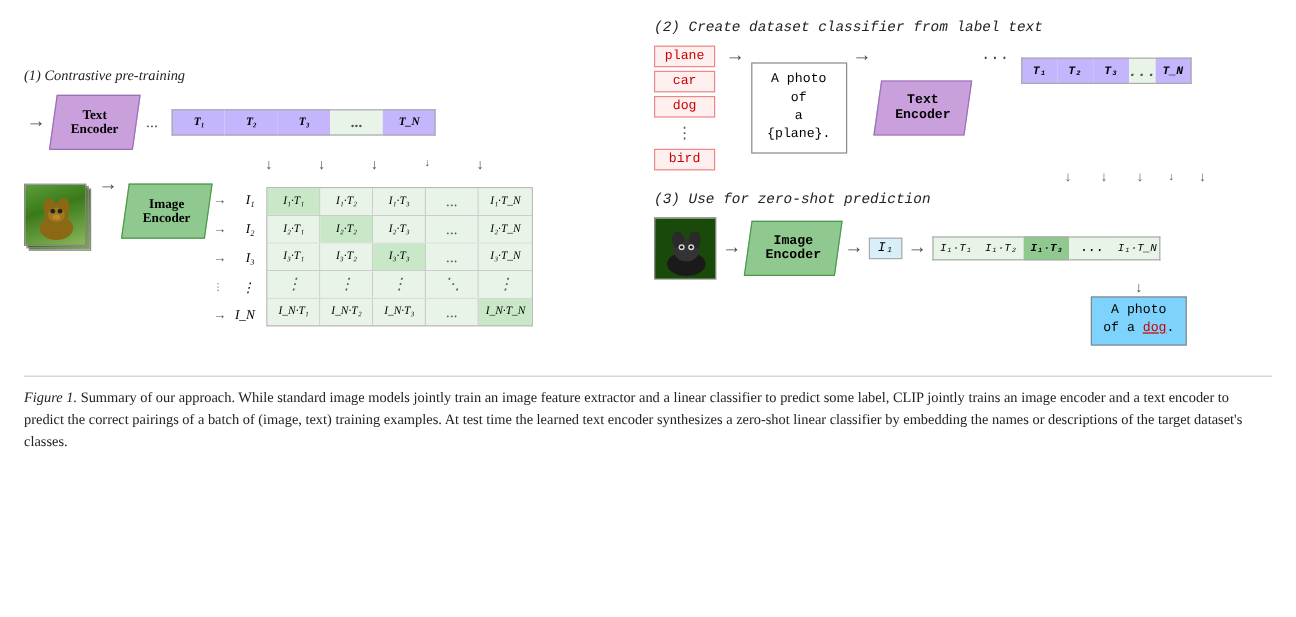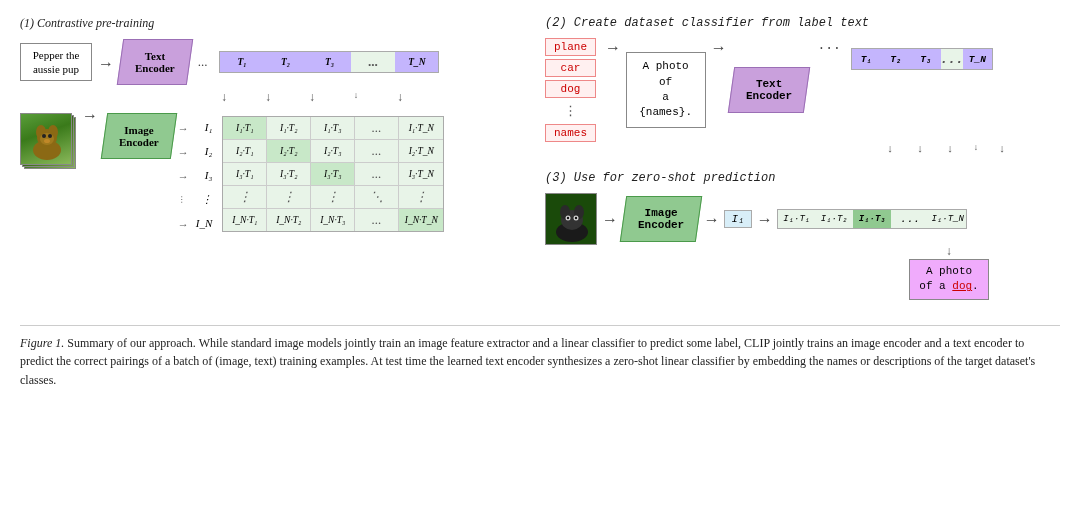--- a/index.html
+++ b/index.html
@@ -15,20 +15,21 @@
     .diagram-area {
       display: flex;
       gap: 10px;
       margin-bottom: 10px;
     }
 
     
     .left-section {
       flex: 1;
       position: relative;
+      margin-top: 40px;
     }
 
     .section-title {
       font-size: 12px;
       font-style: italic;
       margin-bottom: 8px;
       color: #222;
     }
 
     .text-input-box {
@@ -159,21 +160,21 @@
       line-height: 1.4;
       align-self: center;
     }
 
     .photo-box {
       border: 1px solid #888;
       padding: 4px 8px;
       font-size: 11px;
       text-align: center;
       width: 80px;
-      background: #f0abfc;
+      background: #7dd3fc;
       line-height: 1.4;
     }
 
     .zs-cell {
       width: 38px;
       height: 20px;
       border: 1px solid #ccc;
       display: flex;
       align-items: center;
       justify-content: center;
@@ -289,22 +290,20 @@
 <div>
 
   <div class="diagram-area">
 
     <div class="left-section">
       <div class="section-title">(1) Contrastive pre-training</div>
 
       <div class="left-diagram">
 
         <div class="top-text-row">
-          <div class="text-input-box" style="white-space: pre-line;">Pepper the
-aussie pup</div>
           <span class="arrow-right">→</span>
           <div class="encoder-para">
             <span class="encoder-para-inner" style="white-space: pre-line;">Text
 Encoder</span>
           </div>
           <span class="dots-label">...</span>
 
           <div style="display:flex; align-items:flex-end; margin-left:4px; gap:0;">
             <div class="matrix-cell header" style="border:1px solid #aaa; border-right:none;">T₁</div>
             <div class="matrix-cell header" style="border:1px solid #aaa; border-right:none; border-left:none;">T₂</div>
@@ -413,27 +412,27 @@
 
       <div class="section-title">(2) Create dataset classifier from label text</div>
 
       <div class="right-top-row">
 
         <div class="label-list">
           <div class="label-item">plane</div>
           <div class="label-item">car</div>
           <div class="label-item">dog</div>
           <div class="label-item ellipsis-row">⋮</div>
-          <div class="label-item">names</div>
+          <div class="label-item">bird</div>
         </div>
         <span class="arrow-right">→</span>
 
         <div class="template-box">
           <span style="white-space: pre-line; font-size:11px;">A photo of
-a {names}.</span>
+a {plane}.</span>
         </div>
         <span class="arrow-right">→</span>
 
         <div class="encoder-para" style="align-self:center;">
           <span class="encoder-para-inner" style="white-space: pre-line;">Text
 Encoder</span>
         </div>
         <span class="dots-label">...</span>
 
         <div style="display:flex; flex-direction:column; gap:0; align-self:flex-start; margin-top:10px;">
@@ -450,21 +449,21 @@
       </div>
 
       <div style="display:flex; margin-left:330px; margin-top:1px; gap:0;">
         <div style="width:30px; text-align:center; font-size:11px; color:#555;">↓</div>
         <div style="width:30px; text-align:center; font-size:11px; color:#555;">↓</div>
         <div style="width:30px; text-align:center; font-size:11px; color:#555;">↓</div>
         <div style="width:22px; text-align:center; font-size:9px; color:#555;">↓</div>
         <div style="width:30px; text-align:center; font-size:11px; color:#555;">↓</div>
       </div>
 
-      <div class="section-title" style="margin-top:16px;">(3) Use for zero-shot prediction</div>
+      <div class="section-title" style="margin-top:4px;">(3) Use for zero-shot prediction</div>
 
       <div class="right-bottom-row">
 
         <div style="position:relative; width:52px; height:52px;">
           <div style="position:absolute; top:0; left:0; width:52px; height:52px; border:1px solid #888; overflow:hidden; background: linear-gradient(160deg,#5a9e3a 0%,#1a5a0a 60%,#3a7a1a 100%);">
             <svg width="52" height="52">
               <rect x="0" y="0" width="52" height="52" fill="#1a4a0a"></rect>
               <ellipse cx="26" cy="38" rx="16" ry="10" fill="#1a1a1a"></ellipse>
               <ellipse cx="26" cy="26" rx="11" ry="10" fill="#333"></ellipse>
               <ellipse cx="19" cy="18" rx="5" ry="7" fill="#2a2a2a"></ellipse>

